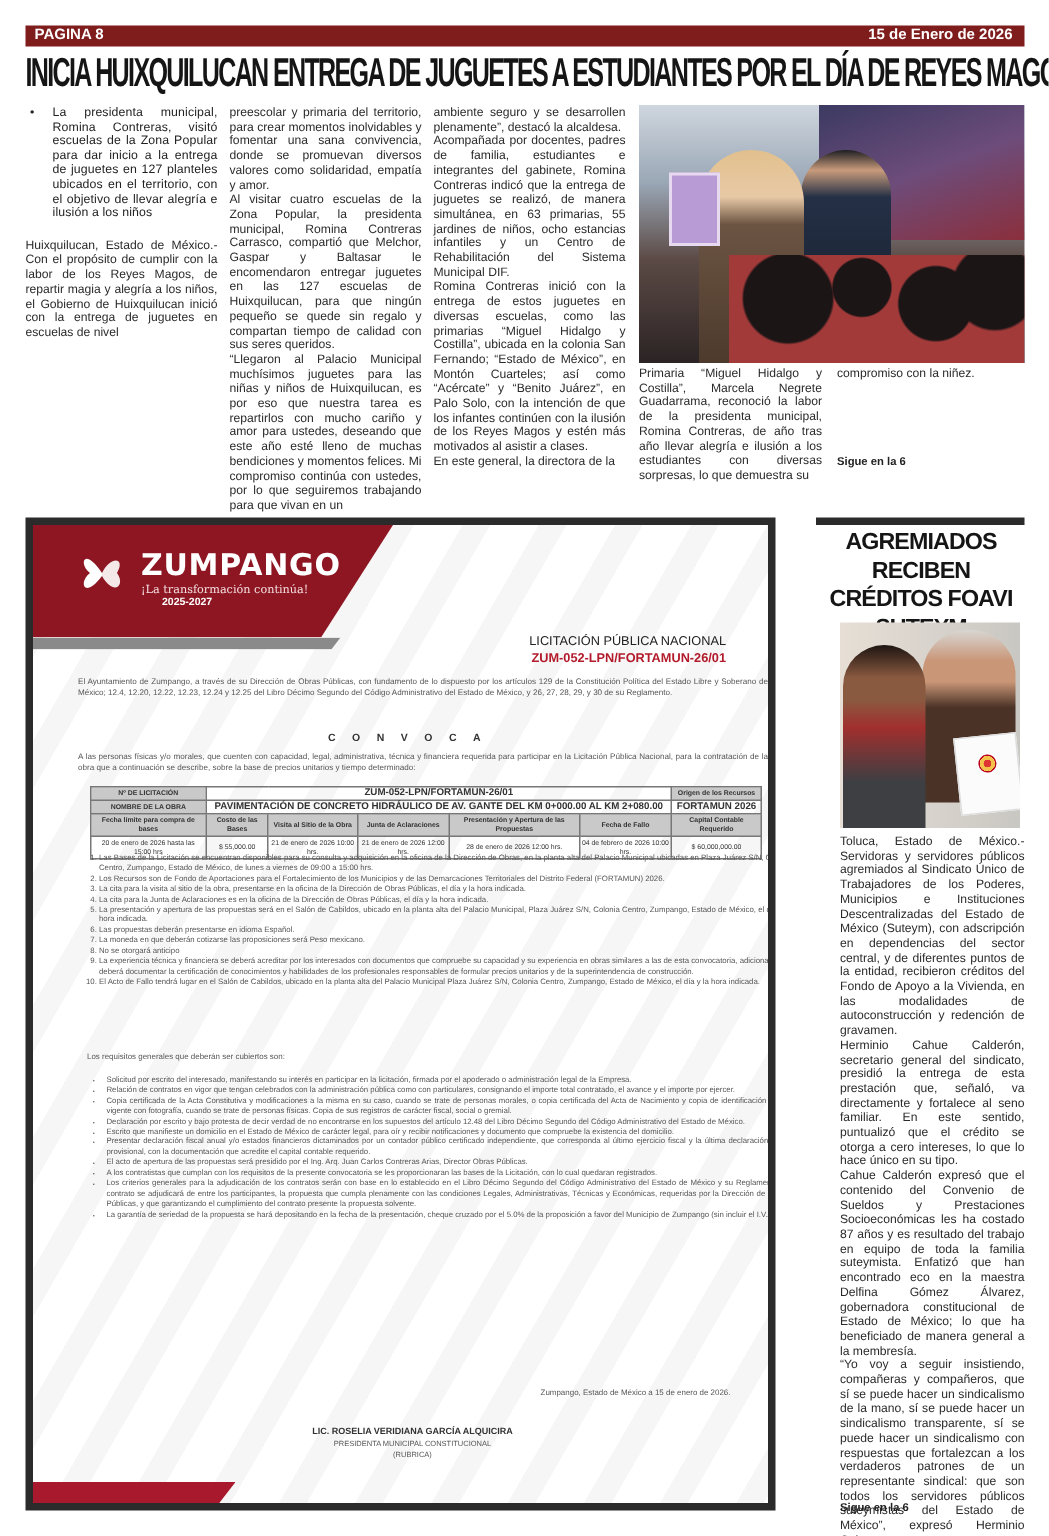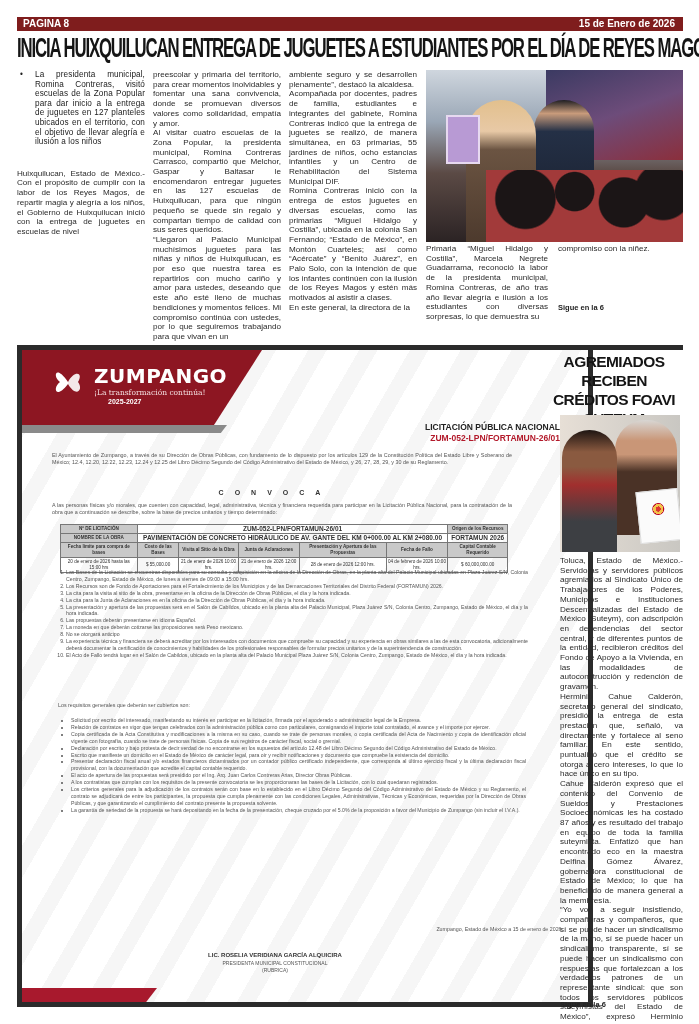--- a/index.html
+++ b/index.html
@@ -12,29 +12,29 @@
   .col p{margin:0;}
   .bullets{margin:0;padding:0 0 0 0;list-style:none;}
   .bullets li{position:relative;padding-left:18px;font-weight:normal;color:#222;font-size:8.2px;line-height:9.6px;}
   .bullets li::before{content:"•";position:absolute;left:3px;top:0;}
   .photo1{position:absolute;left:426px;top:70px;width:257px;height:172px;overflow:hidden;background:linear-gradient(180deg,#cfd6de 0%,#9aa7b6 30%,#5b4a45 60%,#2b2324 100%);}
   .photo1 .banner{position:absolute;left:120px;top:0;width:137px;height:90px;background:linear-gradient(160deg,#3b3a62,#6d4c7a 50%,#8b2f3c);}
   .photo1 .woman{position:absolute;left:40px;top:30px;width:70px;height:142px;border-radius:35px 35px 0 0;background:linear-gradient(180deg,#e2c08d 0%,#e8c9a6 22%,#6b5442 35%,#4d3a2d 100%);}
   .photo1 .man{position:absolute;left:108px;top:30px;width:60px;height:90px;border-radius:30px 30px 0 0;background:linear-gradient(180deg,#1e1e22 0%,#c89b7b 15%,#243046 35%,#1d2536 100%);}
   .photo1 .kids{position:absolute;left:60px;top:100px;width:197px;height:72px;background:radial-gradient(circle at 20% 40%,#1b1516 18%,transparent 19%),radial-gradient(circle at 45% 30%,#1b1516 16%,transparent 17%),radial-gradient(circle at 70% 45%,#1b1516 17%,transparent 18%),radial-gradient(circle at 90% 30%,#1b1516 15%,transparent 16%),#a23a3a;}
   .photo1 .toy{position:absolute;left:20px;top:45px;width:30px;height:45px;background:#b89ad4;border:2px solid #e7d9f0;}
-  .ad{position:absolute;left:17px;top:345px;width:576px;height:662px;background:#fff;border:5px solid #2b2b2b;box-sizing:border-box;overflow:hidden;padding-left:34px;}
+  .ad{position:absolute;left:17px;top:345px;width:500px;height:662px;background:#fff;border:5px solid #2b2b2b;box-sizing:border-box;overflow:hidden;padding-left:34px;}
   .ad .redband{position:absolute;left:0;top:0;width:240px;height:75px;background:#8d1622;clip-path:polygon(0 0,100% 0,80% 100%,0 100%);}
   .ad .grayband{position:absolute;left:0;top:75px;width:205px;height:8px;background:#8a8a8a;clip-path:polygon(0 0,100% 0,97% 100%,0 100%);}
   .ad .bottomband{position:absolute;left:0;bottom:0;width:135px;height:14px;background:#a8192d;clip-path:polygon(0 0,100% 0,92% 100%,0 100%);}
   .ad .logo{position:absolute;left:28px;top:12px;width:36px;height:40px;}
   .ad .brand{position:absolute;left:72px;top:14px;color:#fff;font-weight:bold;font-size:20px;letter-spacing:0.5px;font-family:"DejaVu Sans",sans-serif;}
   .ad .slogan{position:absolute;left:72px;top:38px;color:#f4dfe0;font-size:7.5px;font-family:"DejaVu Serif",serif;}
   .ad .years{position:absolute;left:86px;top:48px;color:#fff;font-size:7px;font-weight:bold;}
-  .ad .lictitle{position:absolute;right:28px;top:72px;text-align:left;font-weight:bold;font-size:8.5px;color:#222;margin-left:28px;}
+  .ad .lictitle{position:absolute;right:28px;top:72px;text-align:left;font-weight:normal;font-size:8.5px;color:#222;margin-left:28px;}
   .ad .licnum{position:absolute;right:28px;top:83px;font-weight:bold;font-size:8.5px;color:#b31a2b;}
   .ad .intro{position:absolute;left:30px;top:102px;width:460px;font-size:5.4px;line-height:7.2px;color:#555;text-align:justify;}
   .ad .convoca{position:absolute;left:0;width:506px;top:139px;text-align:center;font-weight:bold;font-size:7px;letter-spacing:11px;color:#333;}
   .ad .para{position:absolute;left:30px;top:152px;width:460px;font-size:5.4px;line-height:7.2px;color:#555;text-align:justify;}
   .ad table{position:absolute;left:38px;top:174px;width:448px;border-collapse:collapse;font-size:4.6px;color:#333;}
   .ad td{border:0.6px solid #777;text-align:center;padding:1px;line-height:6px;}
   .ad td.h{background:#c9c9c9;font-weight:bold;}
   .ad td.big{font-weight:bold;font-size:6.5px;}
   .ad ol{position:absolute;left:30px;top:219px;width:462px;margin:0;padding-left:14px;font-size:5.2px;line-height:6.9px;color:#555;text-align:justify;}
   .ad .reqtitle{position:absolute;left:36px;top:352px;font-size:5.3px;color:#555;}
@@ -60,21 +60,21 @@
   <span class="pg">PAGINA  8</span>
   <span class="dt">15 de Enero de 2026</span>
 </div>
 
 <div class="headline">INICIA HUIXQUILUCAN ENTREGA DE JUGUETES A ESTUDIANTES POR EL DÍA DE REYES MAGOS</div>
 
 <div class="col" style="left:17px;top:70px;width:128px;">
   <ul class="bullets">
     <li style="letter-spacing:0.1px;">La presidenta municipal, Romina Contreras, visitó escuelas de la Zona Popular para dar inicio a la entrega de juguetes en 127 planteles ubicados en el territorio, con el objetivo de llevar alegría e ilusión a los niños</li>
   </ul>
-  <p style="margin-top:22px;">Huixquilucan, Estado de México.- Con el propósito de cumplir con la labor de los Reyes Magos, de repartir magia y alegría a los niños, el Gobierno de Huixquilucan inició con la entrega de juguetes en escuelas de nivel</p>
+  <p style="margin-top:12px;">Huixquilucan, Estado de México.- Con el propósito de cumplir con la labor de los Reyes Magos, de repartir magia y alegría a los niños, el Gobierno de Huixquilucan inició con la entrega de juguetes en escuelas de nivel</p>
 </div>
 
 <div class="col" style="left:153px;top:70px;width:128px;">
   <p>preescolar y primaria del territorio, para crear momentos inolvidables y fomentar una sana convivencia, donde se promuevan diversos valores como solidaridad, empatía y amor.</p>
   <p>Al visitar cuatro escuelas de la Zona Popular, la presidenta municipal, Romina Contreras Carrasco, compartió que Melchor, Gaspar y Baltasar le encomendaron entregar juguetes en las 127 escuelas de Huixquilucan, para que ningún pequeño se quede sin regalo y compartan tiempo de calidad con sus seres queridos.</p>
   <p>“Llegaron al Palacio Municipal muchísimos juguetes para las niñas y niños de Huixquilucan, es por eso que nuestra tarea es repartirlos con mucho cariño y amor para ustedes, deseando que este año esté lleno de muchas bendiciones y momentos felices. Mi compromiso continúa con ustedes, por lo que seguiremos trabajando para que vivan en un</p>
 </div>
 
 <div class="col" style="left:289px;top:70px;width:128px;">
   <p>ambiente seguro y se desarrollen plenamente”, destacó la alcaldesa.</p>

